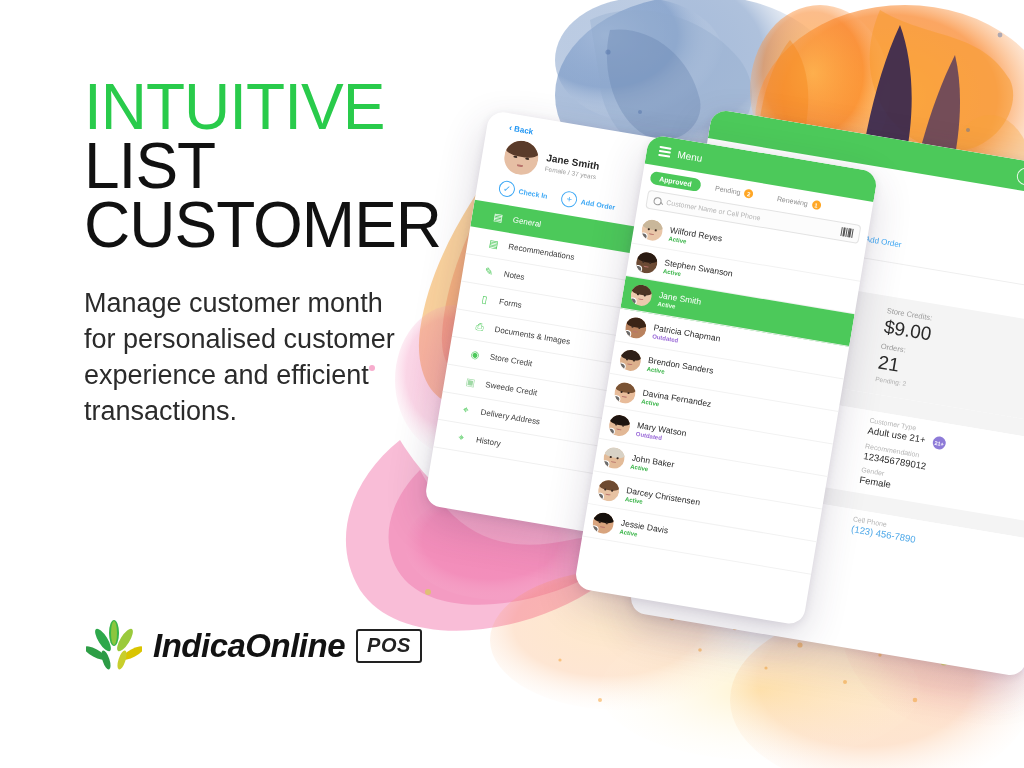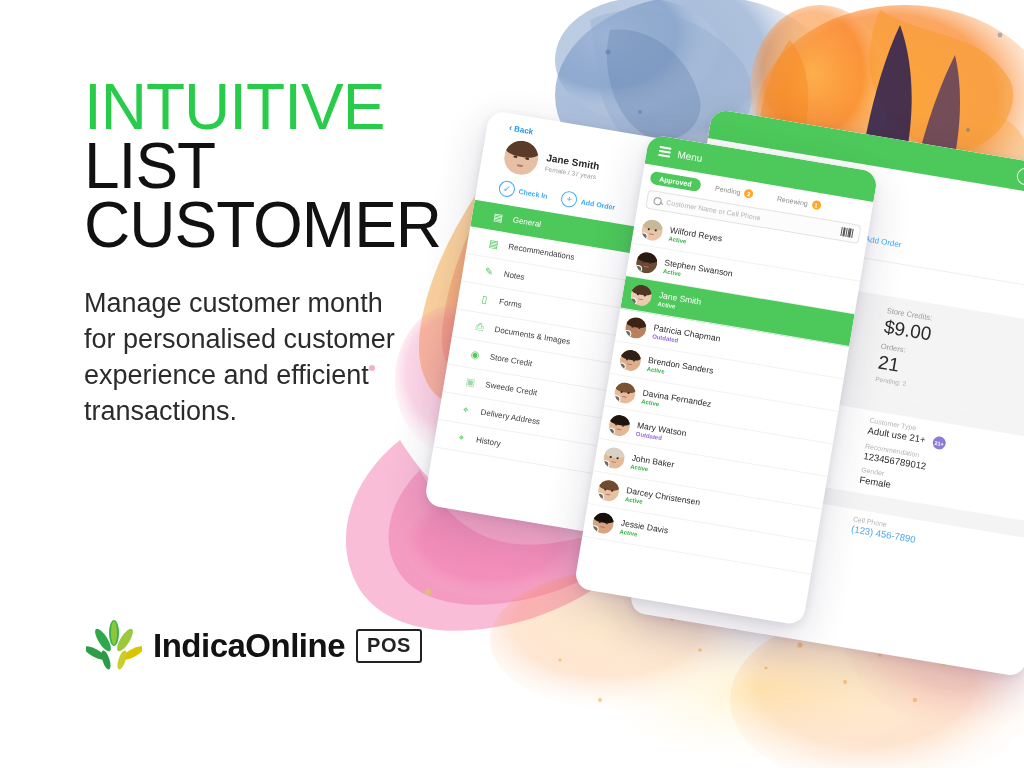--- a/index.html
+++ b/index.html
@@ -17,21 +17,21 @@
   .left-col { position:absolute; left:84px; top:78px; width:420px; z-index:20; }
   .headline { font-weight:normal; letter-spacing:-1px; line-height:.92; }
   .h-green { font-size:64px; color:#29CB4B; display:block; }
   .h-black { font-size:64px; color:#111111; display:block; }
   .subcopy {
     margin-top:30px; font-size:27px; line-height:1.34;
     color:#2b2b2b; font-weight:normal; width:330px;
   }
 
   
-  .logo-wrap { position:absolute; left:86px; top:620px; display:flex; align-items:center; gap:11px; z-index:20; }
+  .logo-wrap { position:absolute; left:86px; top:620px; display:flex; align-items:center; gap:11px; z-index:20;font-style:italic; }
   .logo-text { font-size:33px; font-weight:bold; color:#121212; letter-spacing:-.5px; }
   .pos-box {
     border:2px solid #222; border-radius:3px; padding:3px 9px 4px;
     font-size:20px; font-weight:bold; color:#222; letter-spacing:.5px;
   }
 
   
   .tablet {
     position:absolute; background:#fff; border-radius:16px;
     box-shadow:0 14px 40px rgba(60,40,80,.19), 0 2px 8px rgba(60,40,80,.10);

